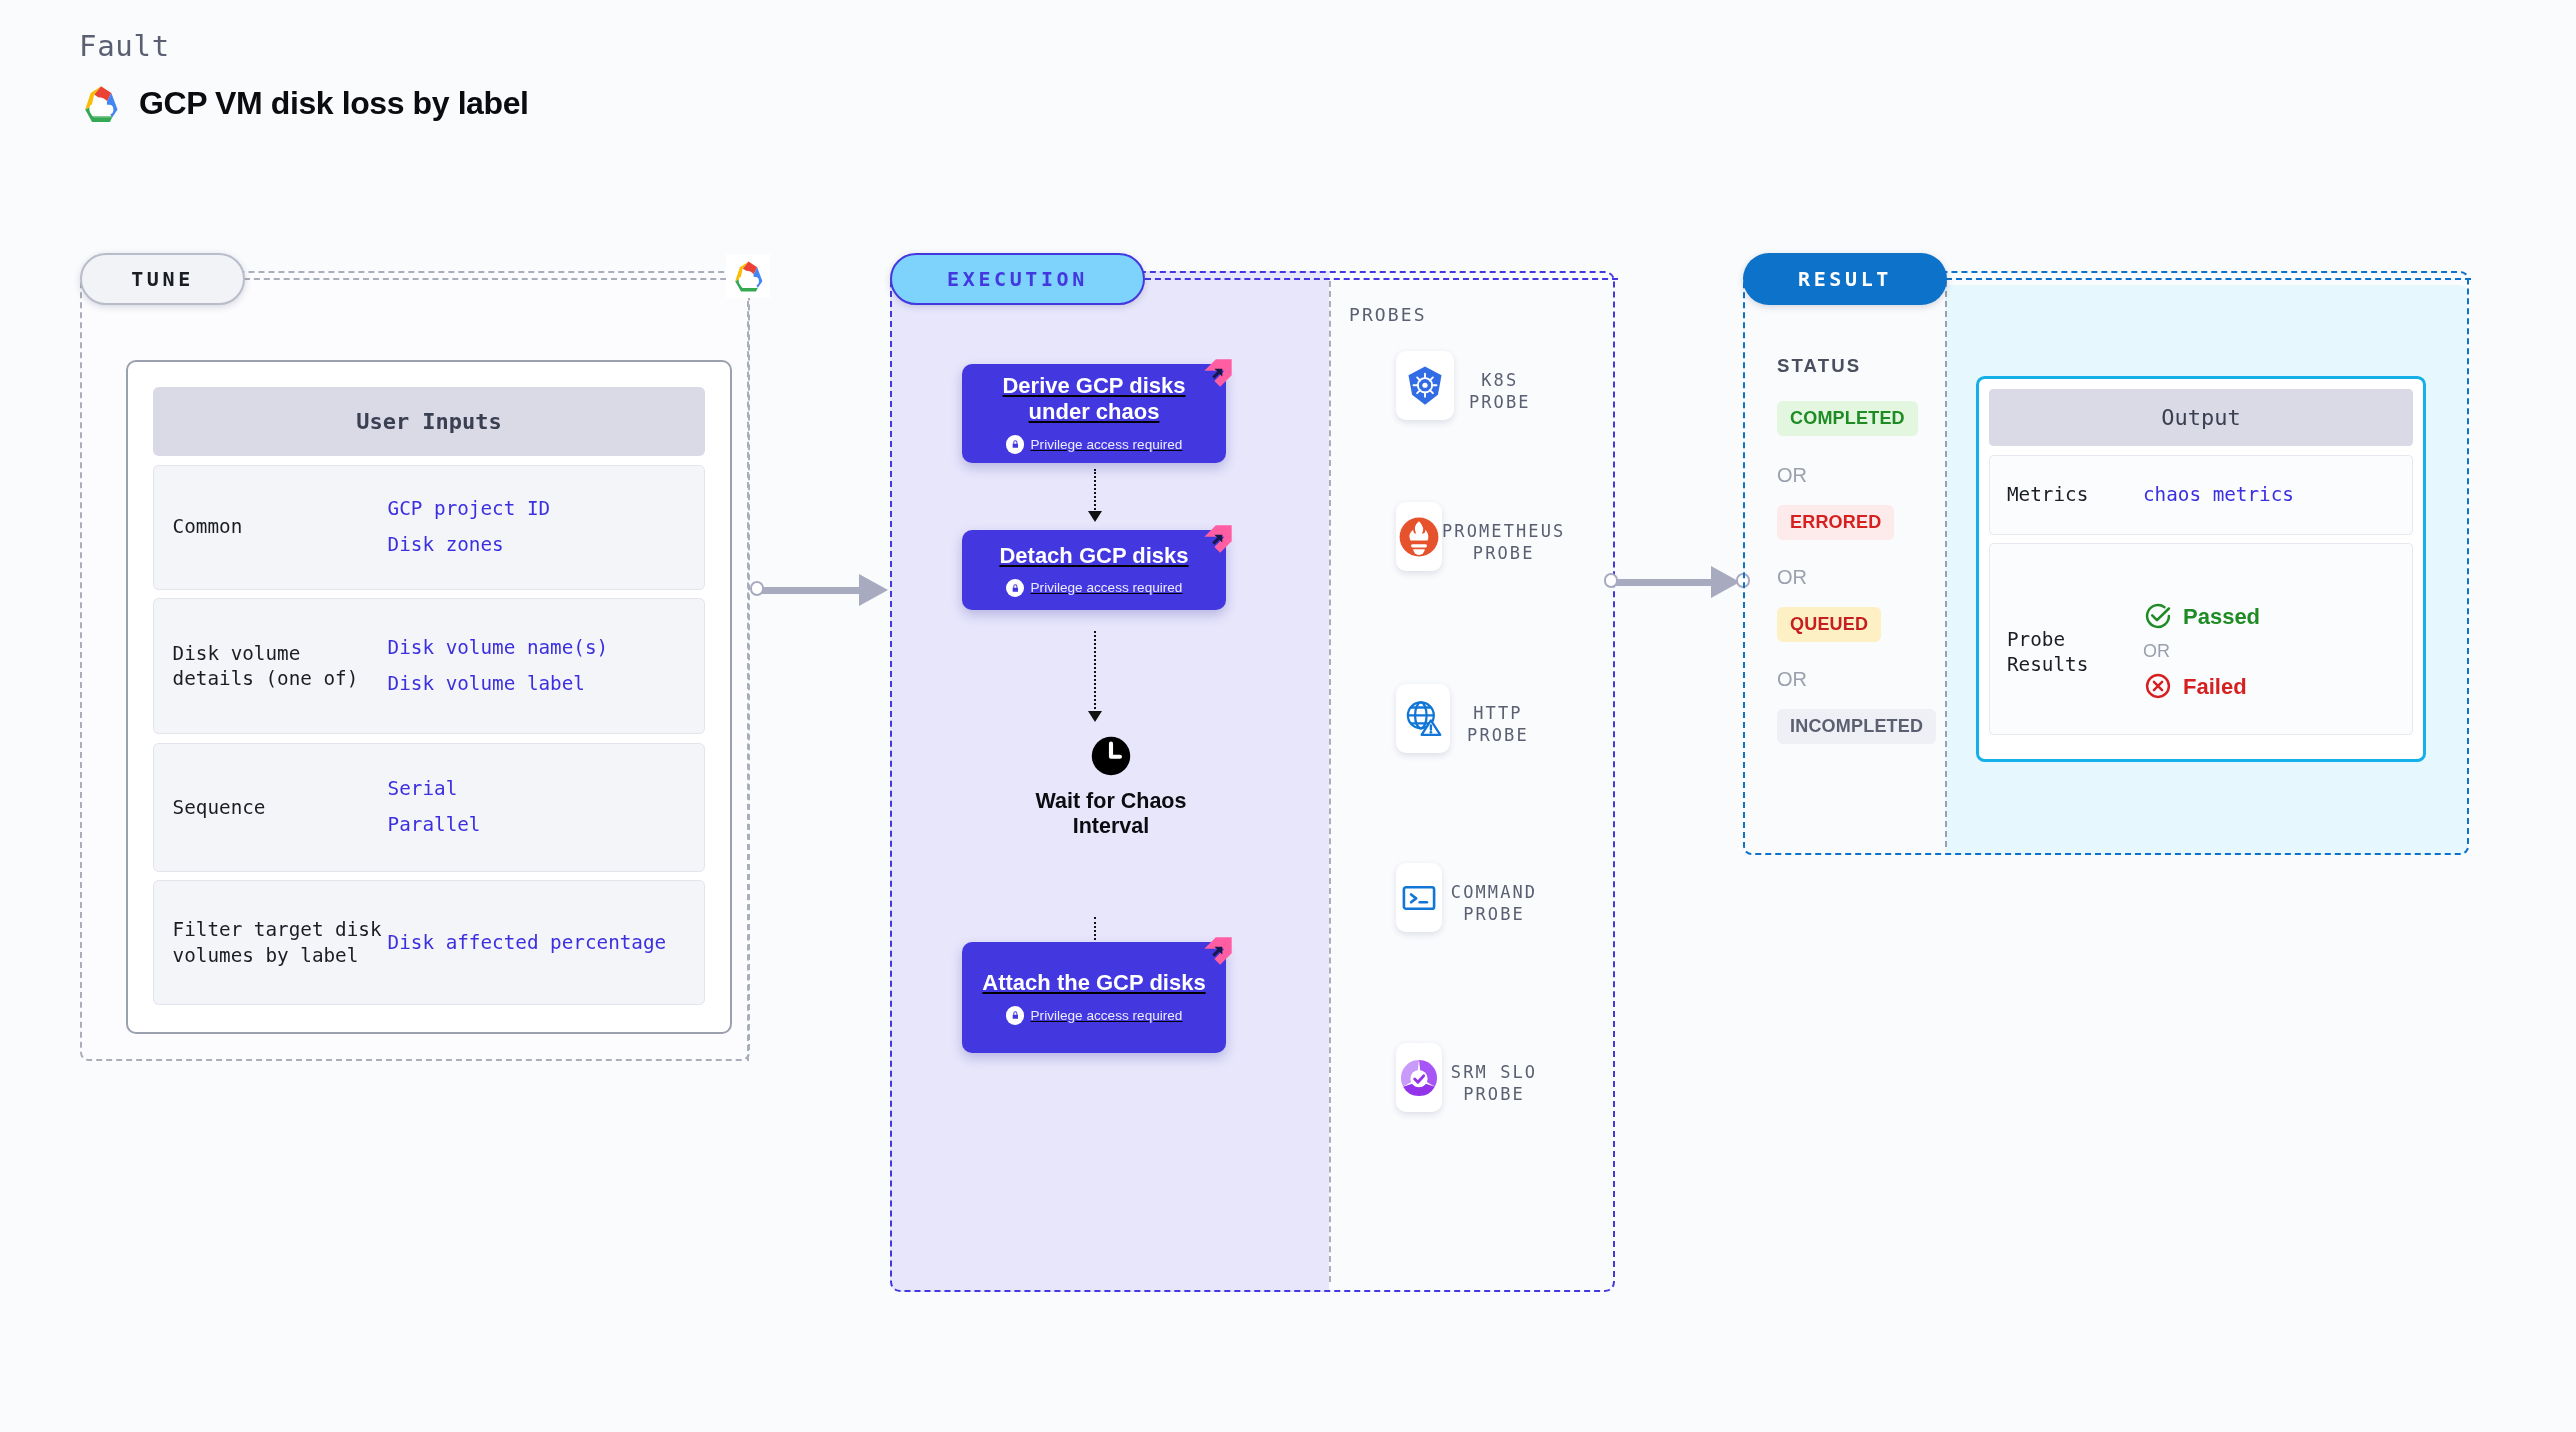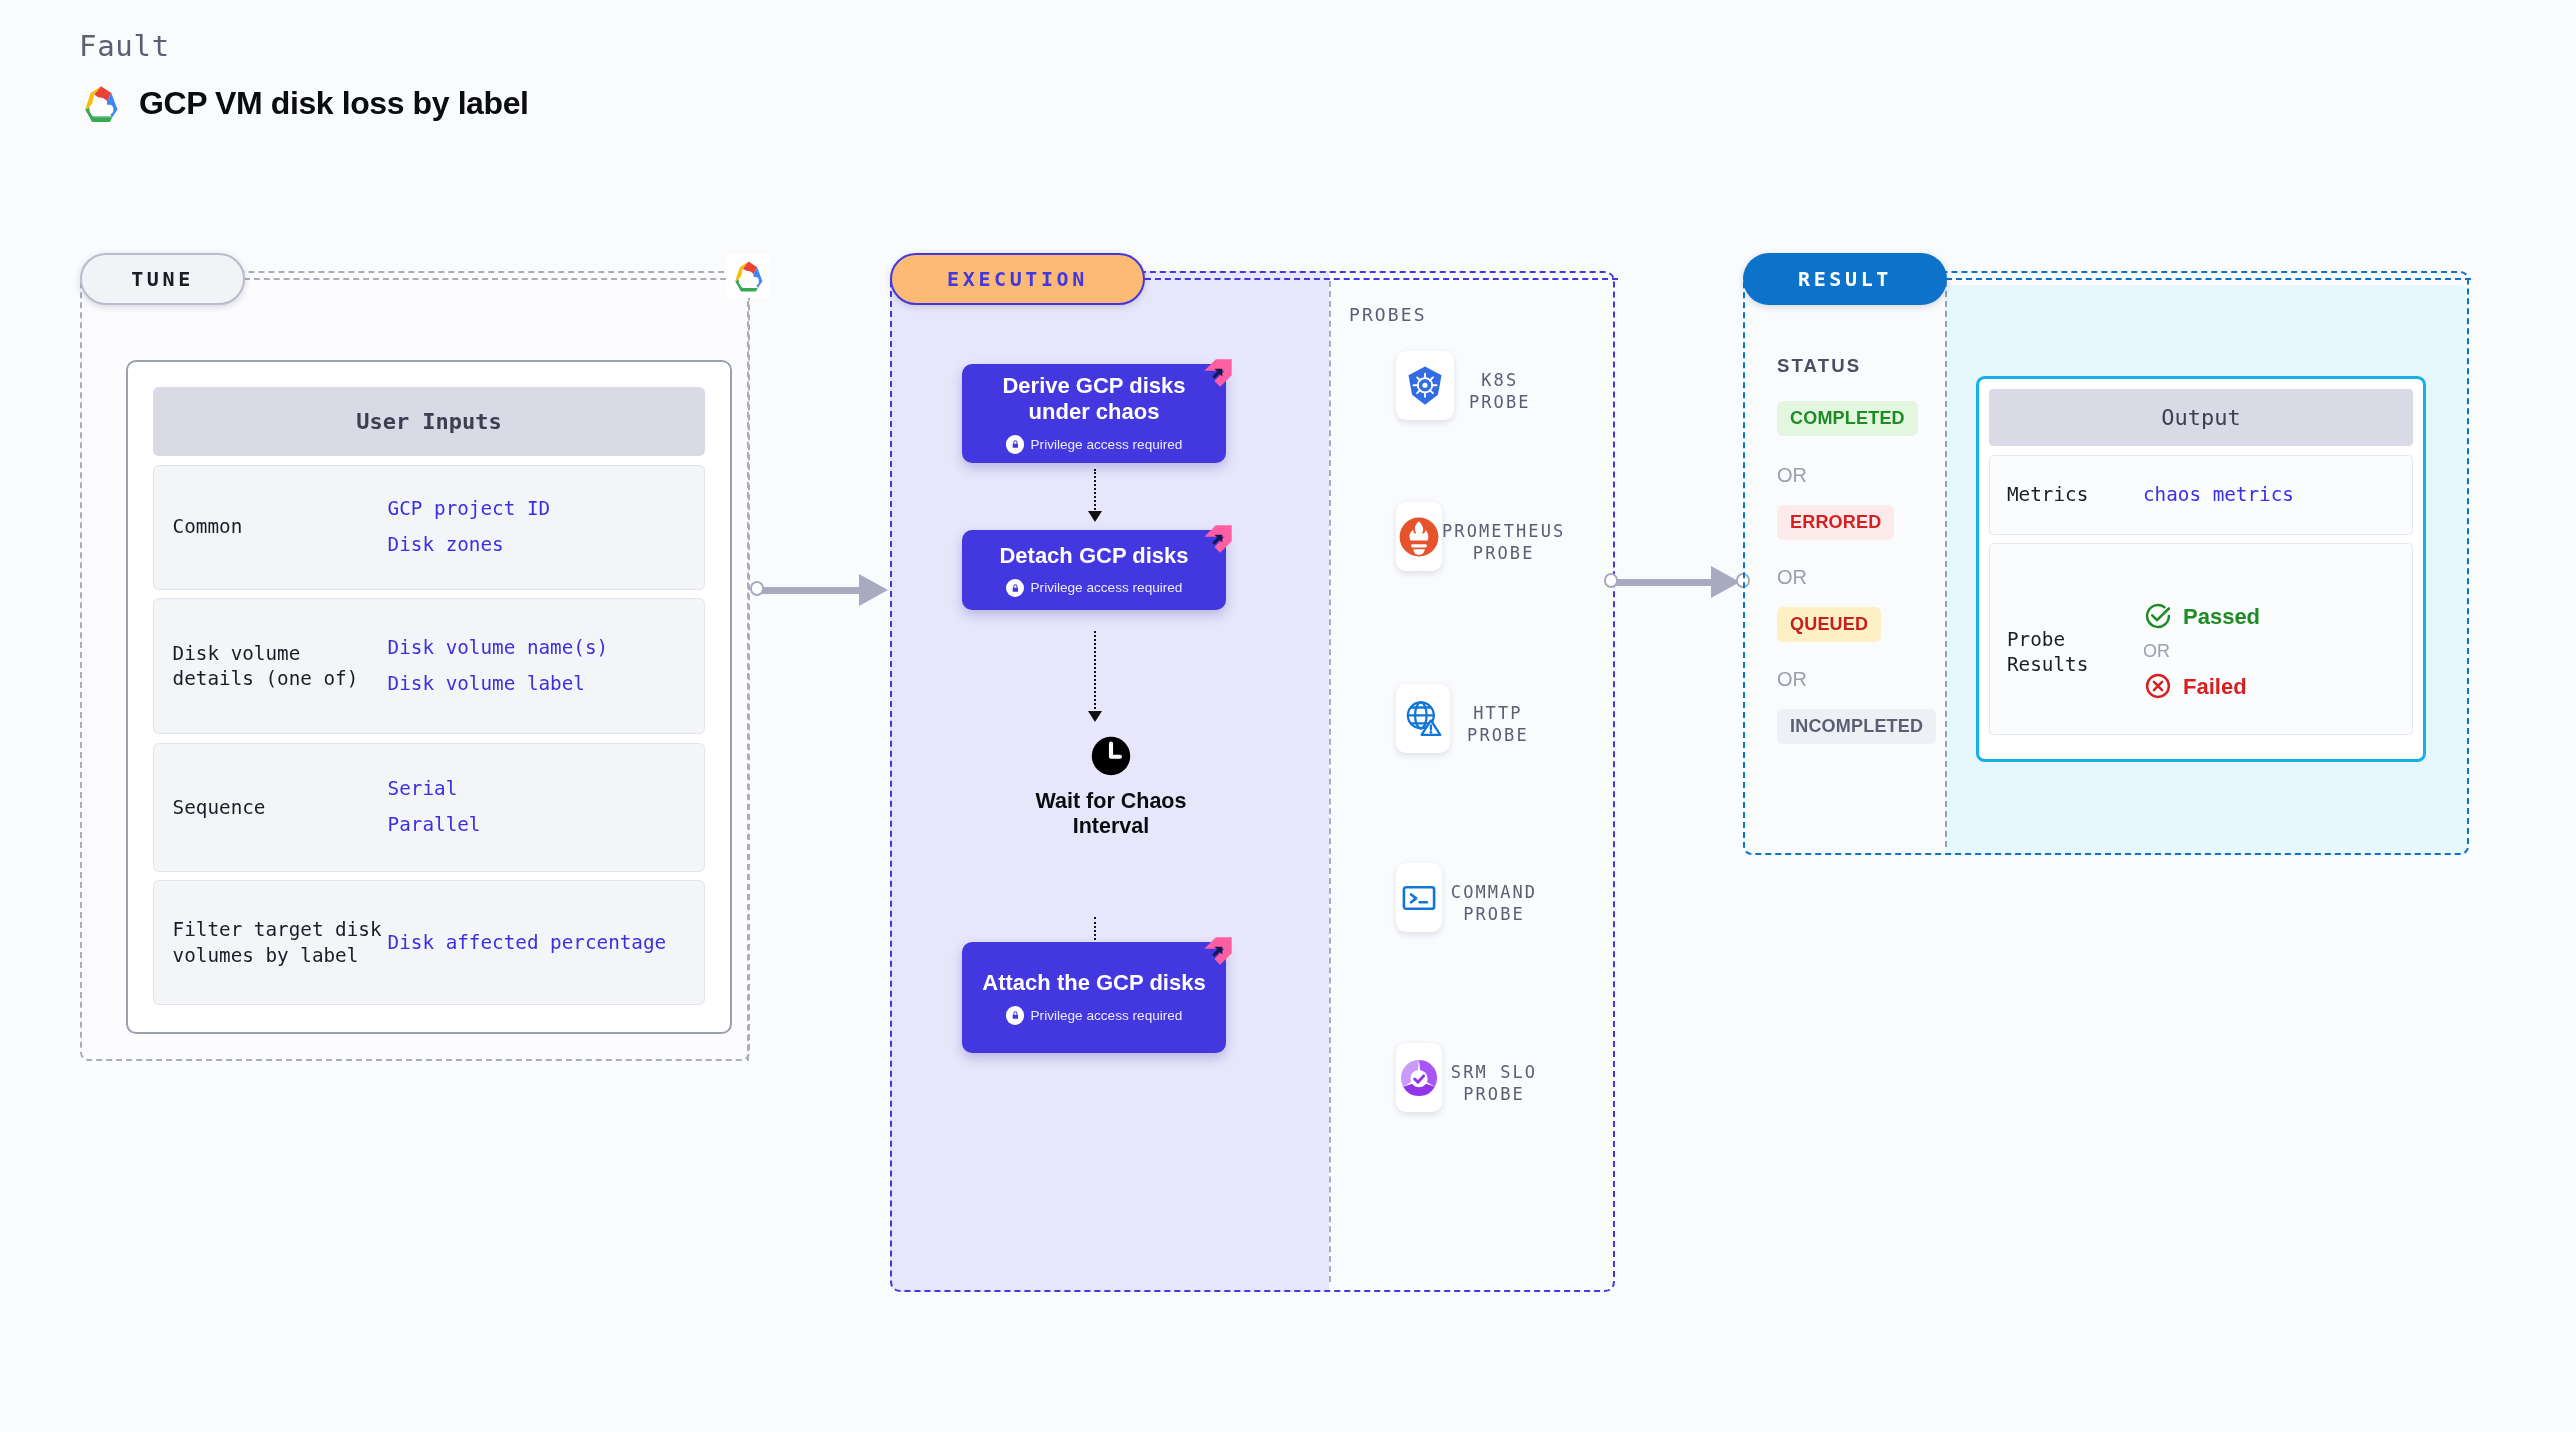--- a/index.html
+++ b/index.html
@@ -24,21 +24,21 @@
   
   .pill{
     position:absolute;z-index:5;height:52px;display:flex;align-items:center;
     justify-content:center;border-radius:29px;box-sizing:border-box;
     font-family:"DejaVu Sans Mono","Liberation Mono",monospace;
     font-weight:bold;letter-spacing:3.6px;font-size:20px;
     box-shadow:0 2.1px 7.2px rgba(40,44,90,.18);
   }
   #tune-pill{left:80px;top:253px;width:165px;background:#f2f3f7;
     border:2.1px solid #b9bdca;color:#1b1d25;}
-  #exec-pill{left:890px;top:253px;width:255px;background:#fdba74;
+  #exec-pill{left:890px;top:253px;width:255px;background:#7dd3fc;
     border:2.9px solid #4338e0;color:#4338e0;}
   #result-pill{left:1743px;top:253px;width:204px;background:#0d72ca;
     border:none;color:#ffffff;}
 
   .dashed{position:absolute;box-sizing:border-box;border-radius:8.6px;}
   #tune-panel{left:80px;top:271px;width:670px;height:790px;
     border:2.9px dashed #a9aeba;background:rgba(255,255,255,.35);}
   #exec-outer{left:890px;top:271px;width:725px;height:1021px;
     border:2.9px dashed #4338e0;border-radius:10px;}
   #exec-fill{position:absolute;left:890px;top:271px;width:439px;height:1021px;
@@ -76,21 +76,21 @@
   .io-key{width:215px;flex:0 0 215px;font-size:19.3px;color:#1b1d25;line-height:1.32;
     font-family:"DejaVu Sans Mono","Liberation Mono",monospace;}
   .io-vals{display:flex;flex-direction:column;gap:11.5px;}
   .io-val{font-size:19.3px;color:#3b2fe0;line-height:1.25;
     font-family:"DejaVu Sans Mono","Liberation Mono",monospace;}
 
   
   .node{position:absolute;background:#4338e0;border-radius:10px;
     box-shadow:0 5px 11.5px rgba(60,56,160,.28);box-sizing:border-box;
     display:flex;flex-direction:column;align-items:center;justify-content:center;
-    padding:18px 13px;}
+    padding:18px 13px;text-decoration:underline;}
   .node-title{color:#ffffff;font-weight:bold;font-size:22px;text-align:center;
     line-height:1.18;}
   .node-sub{display:flex;align-items:center;gap:6.4px;margin-top:10px;}
   .node-sub span{color:#eceaff;font-size:13.6px;}
   .lock{width:18.6px;height:18.6px;border-radius:50%;background:#ffffff;
     display:flex;align-items:center;justify-content:center;}
   .ribbon{position:absolute;right:-10px;top:-9.3px;width:36px;height:36px;}
   .dot-arrow{position:absolute;border-left:2.9px dotted #111111;}
   .arrowhead{position:absolute;width:0;height:0;border-left:7.2px solid transparent;
     border-right:7.2px solid transparent;border-top:11.5px solid #111111;}

